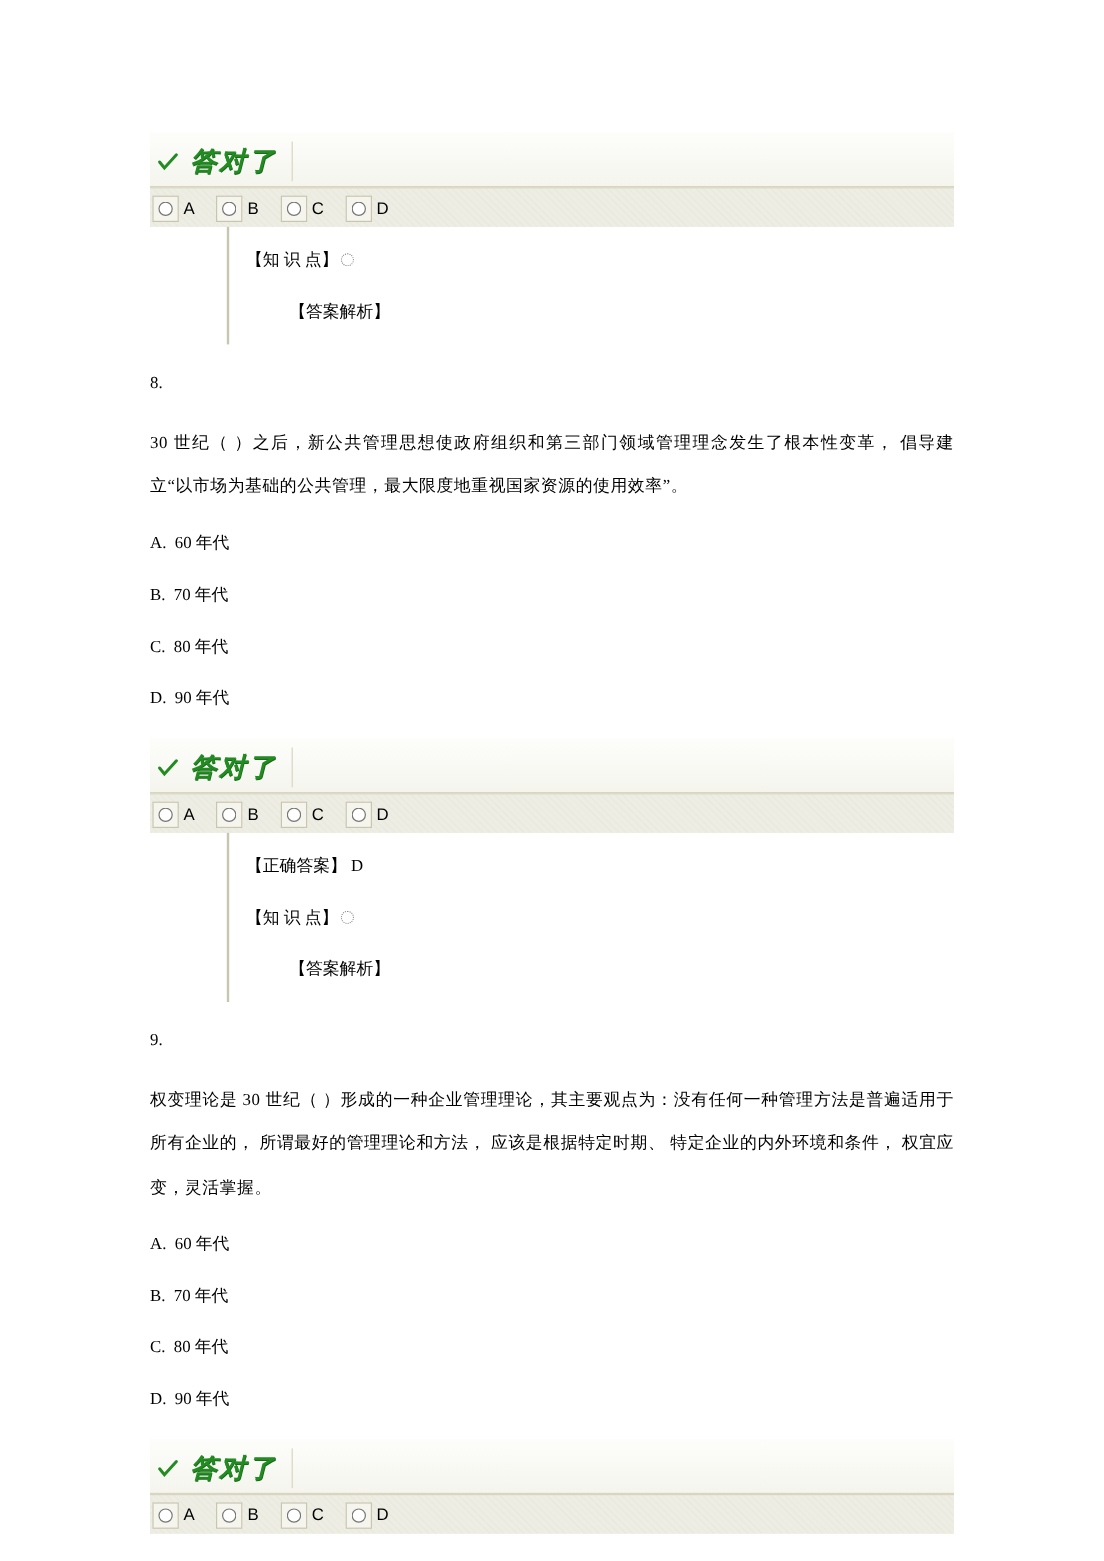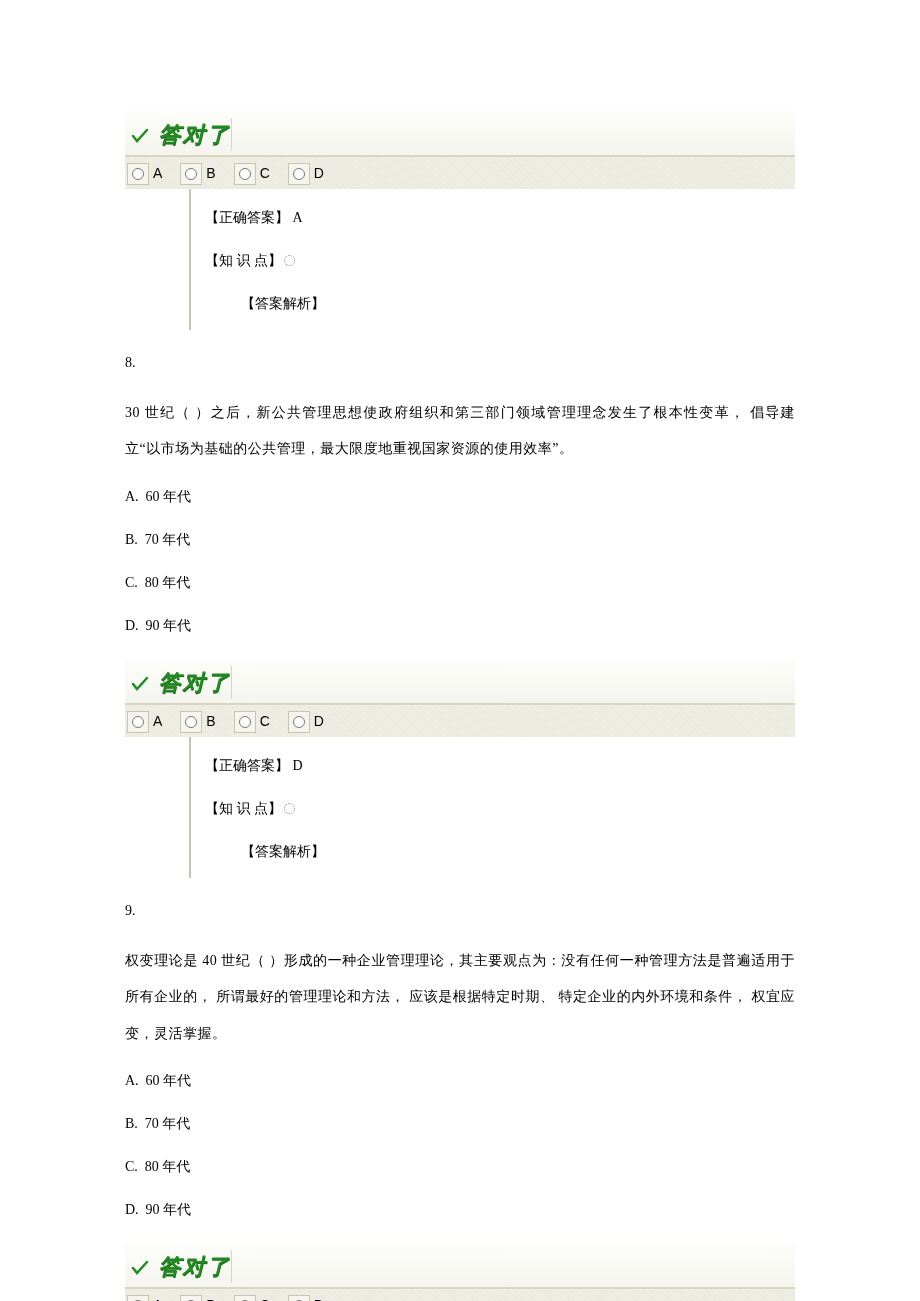--- a/index.html
+++ b/index.html
@@ -28,20 +28,21 @@
       font-family: "KaiTi", "STKaiti", cursive;
       font-size: 22px;
       font-weight: bold;
       color: #228B22;
       letter-spacing: 2px;
       font-style: italic;
       vertical-align: middle;
       text-shadow: 0.5px 0.5px 0 #1a6b1a;
       display: inline-block;
       border-right: 1px solid #d8d6c0;
+      padding-right: 12px;
       margin-left: 4px;
     }
     .options-bar {
       background: #edede3;
       background-image: repeating-linear-gradient(45deg, #e9e9df, #e9e9df 1px, #edede3 1px, #edede3 4px);
       border-top: 1px solid #d8d6c0;
       padding: 6px 2px 4px 2px;
       display: flex;
       gap: 18px;
       margin-bottom: 0;
@@ -137,21 +138,20 @@
       <span class="opt-label">C</span>
     </div>
   <div class="opt-item">
       <span class="radio-box">
         <input type="radio" name="q7" style="">
       </span>
       <span class="opt-label">D</span>
     </div>
 </div>
 <div class="answer-block">
-  <div class="answer-line"><span>【正确答案】</span> <span>A</span></div>
   <div class="answer-line"><span>【知 识 点】</span><span class="bullet-sq"></span></div>
   <div class="answer-line"><span>【答案解析】</span></div>
 </div>
 
 <div class="q-number">8.</div>
 <div class="q-text">30 世纪（  ）之后，新公共管理思想使政府组织和第三部门领域管理理念发生了根本性变革，        倡导建立“以市场为基础的公共管理，最大限度地重视国家资源的使用效率”。</div>
 <div class="q-options-list">
   <div class="q-opt">A.  60 年代</div>
   <div class="q-opt">B.  70 年代</div>
   <div class="q-opt">C.  80 年代</div>
@@ -191,21 +191,21 @@
       <span class="opt-label">D</span>
     </div>
 </div>
 <div class="answer-block">
   <div class="answer-line"><span>【正确答案】</span> <span>D</span></div>
   <div class="answer-line"><span>【知 识 点】</span><span class="bullet-sq"></span></div>
   <div class="answer-line"><span>【答案解析】</span></div>
 </div>
 
 <div class="q-number">9.</div>
-<div class="q-text">权变理论是   40 世纪（  ）形成的一种企业管理理论，其主要观点为：没有任何一种管理方法是普遍适用于所有企业的， 所谓最好的管理理论和方法，   应该是根据特定时期、  特定企业的内外环境和条件，   权宜应变，灵活掌握。</div>
+<div class="q-text">权变理论是   30 世纪（  ）形成的一种企业管理理论，其主要观点为：没有任何一种管理方法是普遍适用于所有企业的， 所谓最好的管理理论和方法，   应该是根据特定时期、  特定企业的内外环境和条件，   权宜应变，灵活掌握。</div>
 <div class="q-options-list">
   <div class="q-opt">A.  60 年代</div>
   <div class="q-opt">B.  70 年代</div>
   <div class="q-opt">C.  80 年代</div>
   <div class="q-opt">D.  90 年代</div>
 </div>
 <div class="header-bar">
   <span class="check-icon">
     <svg width="18" height="16" viewBox="0 0 18 16">
         <path d="M2 8 L6 13 L16 2" stroke="#228B22" stroke-width="2.5" fill="none" stroke-linecap="round"></path>

